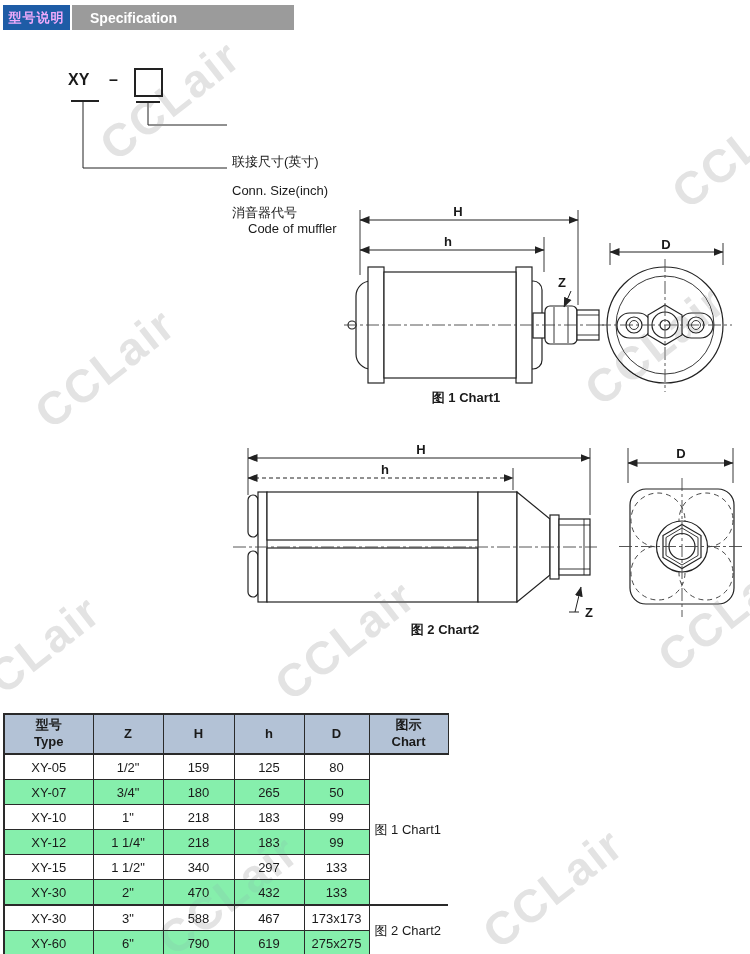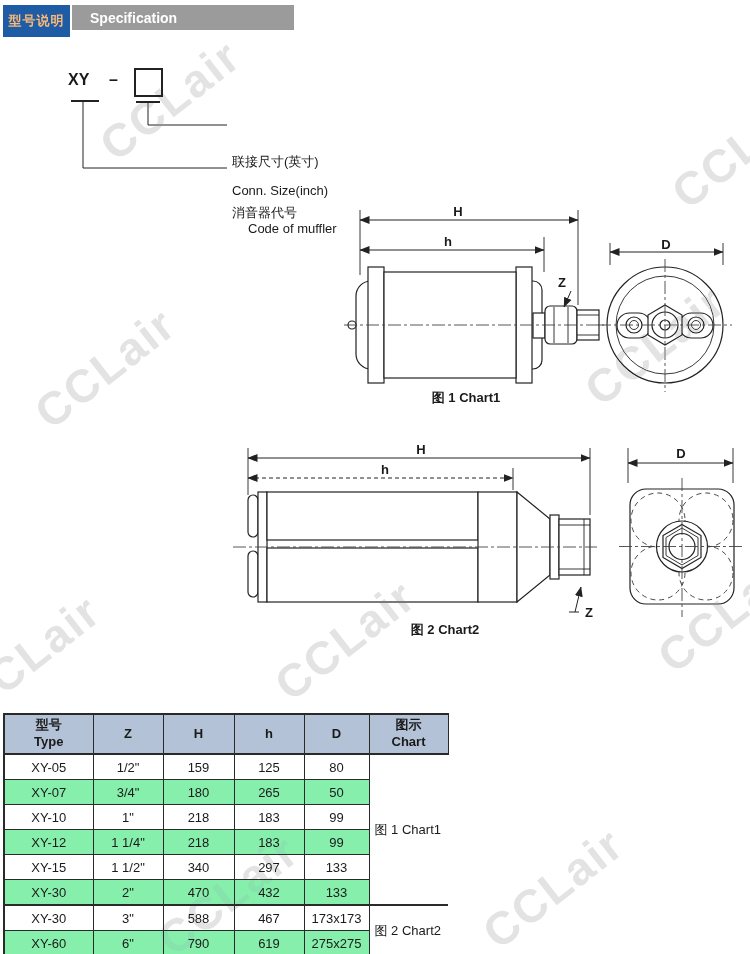--- a/index.html
+++ b/index.html
@@ -1,20 +1,20 @@
 <!DOCTYPE html>
 <html><head>
 <meta charset="utf-8">
 <style>
   html,body{margin:0;padding:0;background:#fff;}
   .page{position:relative;width:750px;height:954px;background:#fff;overflow:hidden;
         font-family:"Liberation Sans",sans-serif;color:#1a1a1a;}
   
-  .hdr-blue{position:absolute;left:3px;top:5px;width:67px;height:32px;background:#1e5ca6;
-            color:#fdba74;font-size:13px;font-weight:bold;display:flex;align-items:center;justify-content:center;letter-spacing:1px;}
+  .hdr-blue{position:absolute;left:3px;top:5px;width:67px;height:25px;background:#1e5ca6;
+            color:#f0abfc;font-size:13px;font-weight:bold;display:flex;align-items:center;justify-content:center;letter-spacing:1px;}
   .hdr-gray{position:absolute;left:72px;top:5px;width:222px;height:25px;background:#9b9b9b;
             color:#fff;font-size:14px;font-weight:bold;display:flex;align-items:center;padding-left:18px;box-sizing:border-box;}
   
   .mk-code{position:absolute;left:68px;top:71px;font-size:16px;font-weight:600;}
   .mk-dash{position:absolute;left:109px;top:71px;font-size:16px;font-weight:600;}
   .mk-box{position:absolute;left:134px;top:68px;width:25px;height:25px;border:2px solid #222;}
   .mk-ul1{position:absolute;left:71px;top:100px;width:28px;height:2px;background:#222;}
   .mk-ul2{position:absolute;left:136px;top:101px;width:24px;height:2px;background:#222;}
   .mk-lines{position:absolute;left:0;top:60px;}
   .mk-label{position:absolute;font-size:13px;white-space:nowrap;margin-top:48px;}

